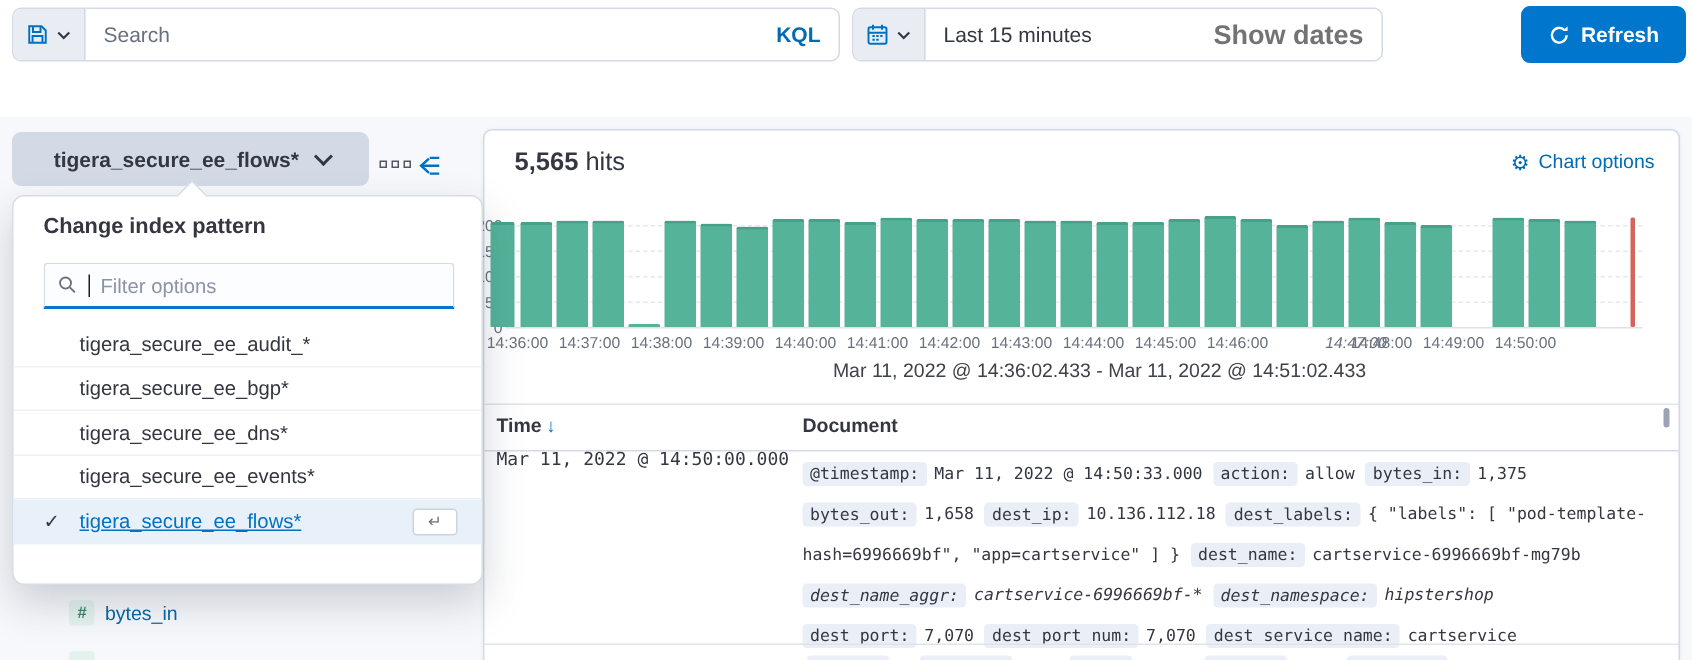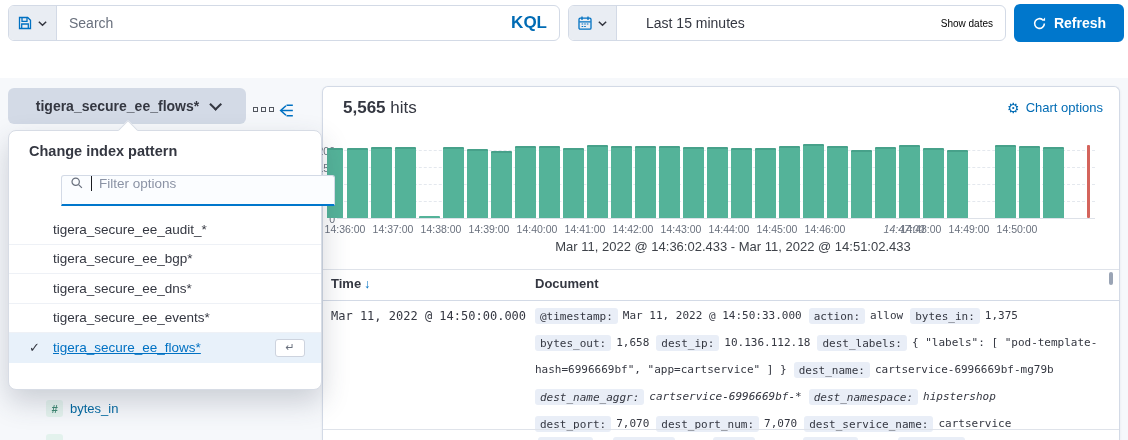--- a/index.html
+++ b/index.html
@@ -7,26 +7,26 @@
     font-family:"Liberation Sans","DejaVu Sans",sans-serif; color:#343741; }
   .mono { font-family:"DejaVu Sans Mono","Liberation Mono",monospace; }
 
   
   .topbar { position:absolute; left:0; top:0; width:1128px; height:80px; background:#fff; }
   .querybar { position:absolute; left:8px; top:5px; width:552px; height:36px;
     border:1px solid #d3dae6; border-radius:6px; background:#fff; display:flex; align-items:stretch; overflow:hidden; }
   .prepend { width:48px; background:#e9edf3; border-right:1px solid #d3dae6;
     display:flex; align-items:center; justify-content:center; gap:4px; cursor:pointer; }
   .search-text { flex:1; display:flex; align-items:center; padding:0 12px; font-size:14px; color:#69707d; }
-  .kql { font-size:17px; font-weight:700; color:#006bb4; padding:0 12px; display:flex; align-items:center; cursor:pointer; }
-
-  .datepicker { position:absolute; left:568px; top:5px; width:438px; height:36px;
-    border:1px solid #d3dae6; border-radius:6px; background:#fff; display:flex; align-items:stretch; overflow:hidden;gap:17px; }
+  .kql { font-size:14px; font-weight:700; color:#006bb4; padding:0 12px; display:flex; align-items:center; cursor:pointer; }
+
+  .datepicker { position:absolute; left:568px; top:5px; width:354px; height:36px;
+    border:1px solid #d3dae6; border-radius:6px; background:#fff; display:flex; align-items:stretch; overflow:hidden; }
   .dp-text { flex:1; display:flex; align-items:center; padding:0 12px; font-size:14px; color:#343741; }
-  .showdates { font-size:10px; font-weight:400; color:#000000; display:flex; align-items:center; padding:0 12px; cursor:pointer; }
+  .showdates { font-size:18px; font-weight:700; color:#737373; display:flex; align-items:center; padding:0 12px; cursor:pointer; }
 
   .refresh-btn { position:absolute; left:1014px; top:4px; width:110px; height:38px; background:#0077cc;
     border:none; border-radius:6px; color:#fff; font-size:14px; font-weight:600;
     display:flex; align-items:center; justify-content:center; gap:7px; cursor:pointer;
     font-family:inherit; }
 
   .filter-row { position:absolute; left:0; top:48px; height:28px; display:flex; align-items:center; }
   .filter-circle { margin-left:9px; }
   .filter-dash { width:7px; height:2px; background:#98a2b3; margin-left:7px; }
   .add-filter { margin-left:11px; font-size:13.5px; font-weight:600; color:#006bb4; cursor:pointer; }
@@ -70,37 +70,37 @@
   .endline { position:absolute; width:3px; background:#d4645c; border-radius:1px; }
   .caption { position:absolute; left:0; top:152px; width:100%; text-align:center; font-size:13px; color:#3e4249;padding-left:24px; }
 
   
   .tdiv1 { position:absolute; left:0; top:182px; width:100%; height:1px; background:#dfe3ea; }
   .tdiv2 { position:absolute; left:0; top:213px; width:100%; height:1px; background:#d3dae6; }
   .tdiv3 { position:absolute; left:0; top:342px; width:100%; height:1px; background:#dfe3ea; }
   .th-time { position:absolute; left:8px; top:189px; font-size:13px; font-weight:700; cursor:pointer; }
   .sort-arrow { color:#0071c2; font-weight:400; font-size:12.5px; margin-left:3px; }
   .th-doc { position:absolute; left:212px; top:189px; font-size:13px; font-weight:700; }
-  .time-cell { position:absolute; left:8px; top:222px; font-size:12px; white-space:nowrap; }
+  .time-cell { position:absolute; left:8px; top:212px; font-size:12px; white-space:nowrap; }
   .doc-cell { position:absolute; left:212px; top:0; width:578px; }
   .doc-line { position:absolute; left:0; white-space:nowrap; font-size:11px; }
   .doc-line .fld { background:#e9eef7; border-radius:3px; padding:1.5px 5px; margin-right:5px; }
   .doc-line .txt { margin-right:7px; }
   .sliver { position:absolute; top:350px; height:10px; border-radius:3px; background:#e9eef7; }
   .scroll-thumb { position:absolute; right:6px; top:185px; width:4px; height:13px; border-radius:2px; background:#9aa4b5; }
 
   
   .popover { position:absolute; left:8px; top:130px; width:314px; height:260px; background:#fff;
     border:1px solid #d7dce5; border-radius:8px; box-shadow:0 12px 28px rgba(50,60,80,.22); z-index:20; }
   .pop-arrow { position:absolute; left:112px; top:-8px; width:14px; height:14px; background:#fff;
     border-left:1px solid #d7dce5; border-top:1px solid #d7dce5; transform:rotate(45deg); }
   .pop-title { position:absolute; left:20px; top:12px; font-size:14.5px; font-weight:700; }
   .pop-search { position:absolute; left:20px; top:44px; width:274px; height:31px; background:#fbfdff;
     border:1px solid #d3dae6; border-bottom:2px solid #0077cc; border-radius:3px 3px 0 0;
-    display:flex; padding:0 8px; gap:7px;margin-left:32px; }
+    display:flex; align-items:center; padding:0 8px; gap:7px; }
   .caret { width:1px; height:15px; background:#1a1c21; }
   .pop-placeholder { font-size:13.5px; color:#8b93a5; }
   .ip-list { position:absolute; left:0; top:84px; width:100%; }
   .ip-item { position:relative; height:29.5px; display:flex; align-items:center;
     border-bottom:1px solid #eef1f6; font-size:13.5px; cursor:pointer; }
   .ip-item:last-child { border-bottom:none; }
   .ip-item .check { position:absolute; left:20px; width:16px; font-size:13px; color:#343741; }
   .ip-item .lbl { margin-left:44px; }
   .ip-item.sel { background:#e8f1fa; }
   .ip-item.sel .lbl { color:#0071c3; text-decoration:underline; }

